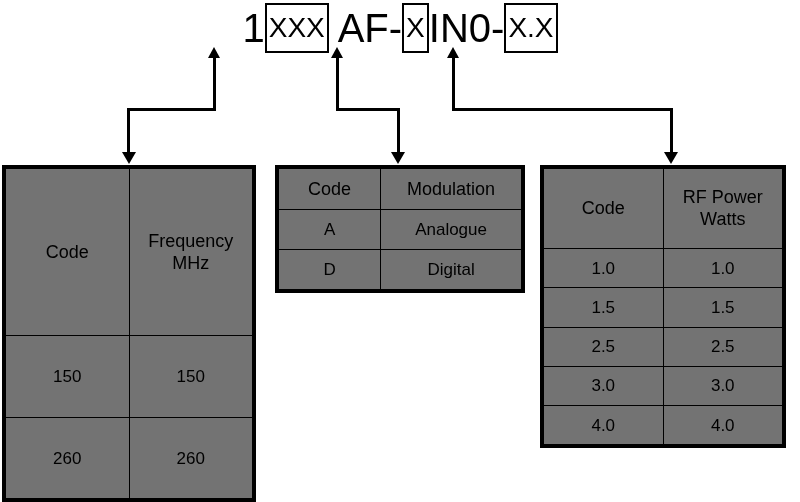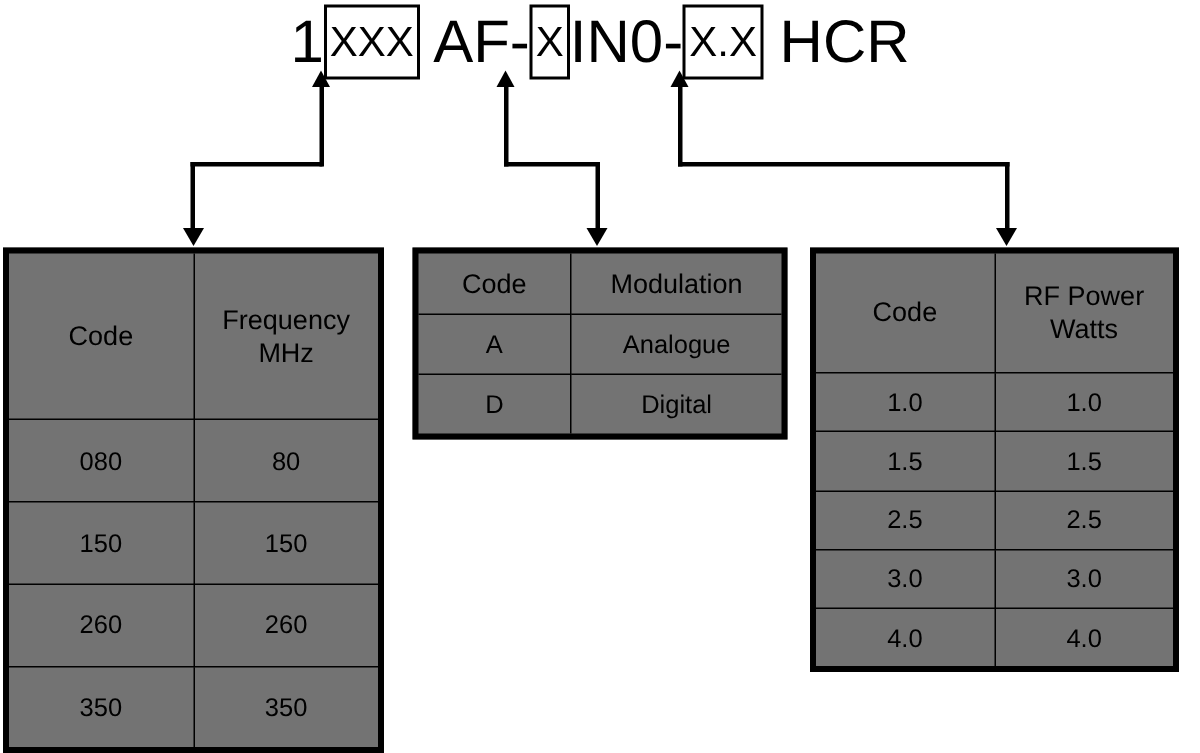--- a/index.html
+++ b/index.html
@@ -112,21 +112,21 @@
 
   #table-frequency  col.c1 { width: 50%; }
   #table-modulation col.c1 { width: 42%; }
   #table-rfpower    col.c1 { width: 50%; }
 </style>
 </head>
 <body>
 
 <div id="page">
 
-  <div id="partnumber"><span class="pn-seg">1</span><span class="pn-box">XXX</span><span class="pn-seg"> AF-</span><span class="pn-box">X</span><span class="pn-seg">IN0-</span><span class="pn-box">X.X</span><span class="pn-seg"> HCR</span></div>
+  <div id="partnumber"><span class="pn-seg">1</span><span class="pn-box">XXX</span><span class="pn-seg"> AF-</span><span class="pn-box">X</span><span class="pn-seg">IN0-</span><span class="pn-box">X.X</span></div>
 
   <div class="arrow-up" style="left:208px; top:47px;"></div>
   <div class="vline" style="left:212.5px; top:57px; height:54px;"></div>
   <div class="hline" style="left:127px; top:108px; width:88px;"></div>
   <div class="vline" style="left:127px; top:108px; height:45px;"></div>
   <div class="arrow-down" style="left:121.5px; top:152px;"></div>
 
   <div class="arrow-up" style="left:331px; top:47px;"></div>
   <div class="vline" style="left:335.5px; top:57px; height:54px;"></div>
   <div class="hline" style="left:335.5px; top:108px; width:64px;"></div>
@@ -144,34 +144,26 @@
       <colgroup>
           <col class="c1">
           <col class="c2">
         </colgroup>
       <tbody>
           <tr>
             <td class="hdr">Code</td>
             <td class="hdr">Frequency<br>MHz</td>
           </tr>
           <tr>
-            <td>080</td>
-            <td>80</td>
-          </tr>
-          <tr>
             <td>150</td>
             <td>150</td>
           </tr>
           <tr>
             <td>260</td>
             <td>260</td>
-          </tr>
-          <tr>
-            <td>350</td>
-            <td>350</td>
           </tr>
         </tbody>
     </table>
   </div>
 
   <div class="tbl" id="table-modulation">
     <table>
       <colgroup>
           <col class="c1">
           <col class="c2">

